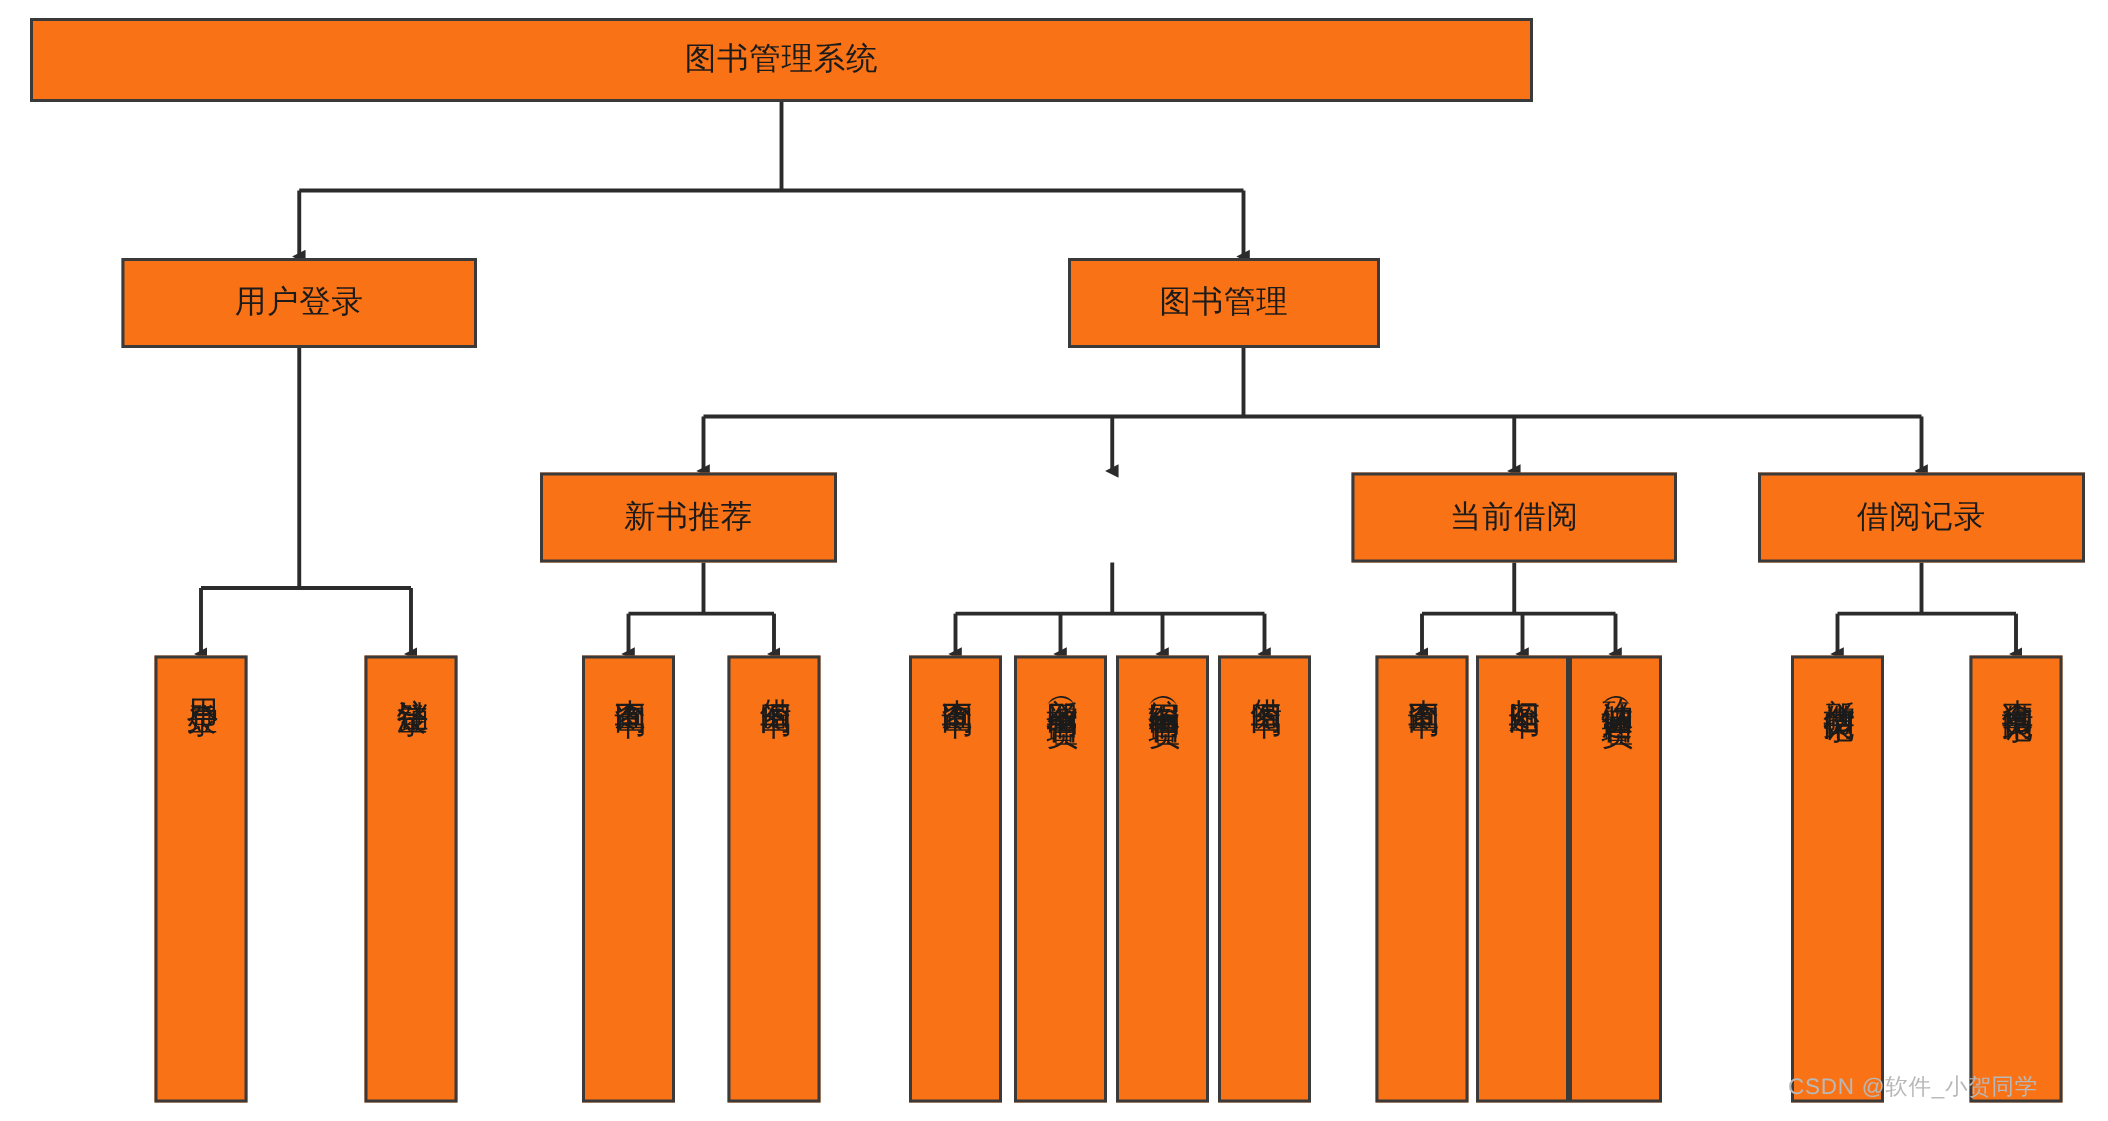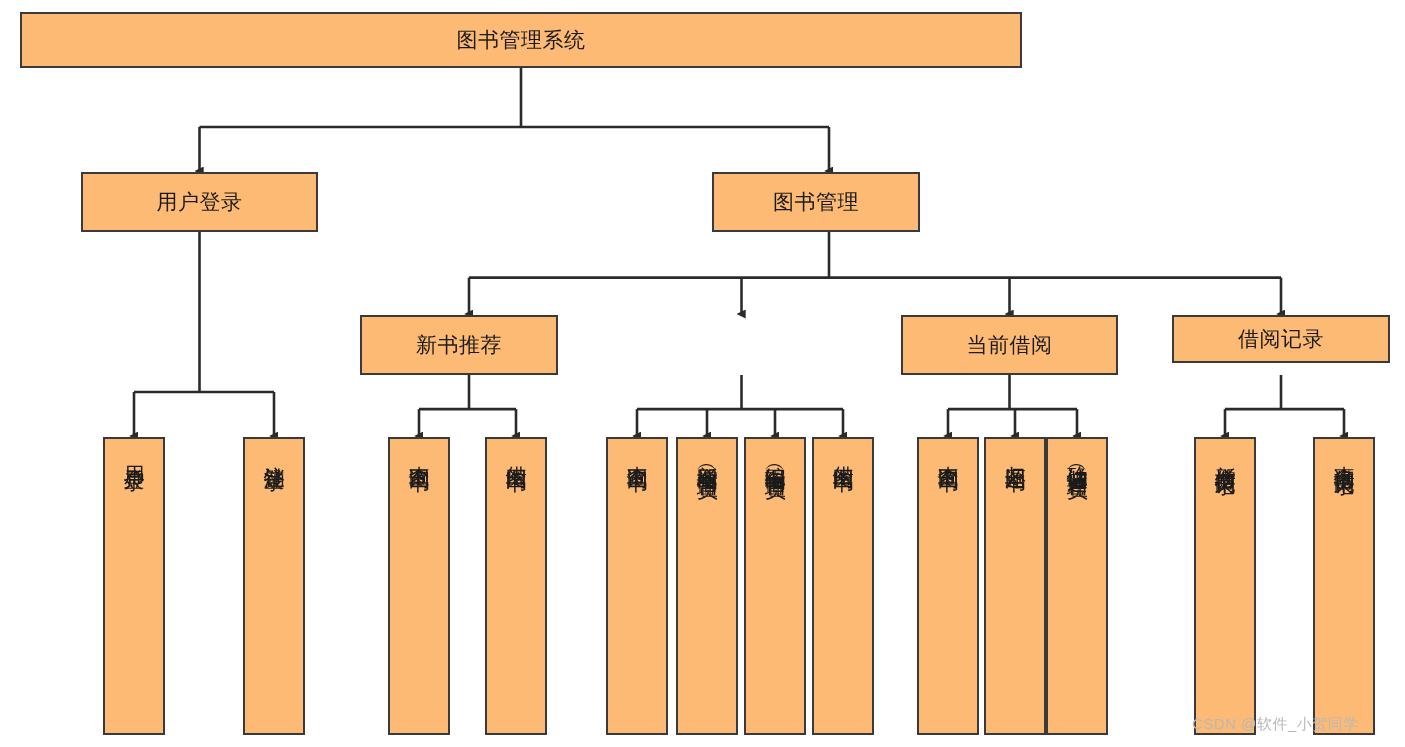--- a/index.html
+++ b/index.html
@@ -22,21 +22,21 @@
     position: absolute;
     left: 0;
     top: 0;
     width: 1405px;
     height: 747px;
     pointer-events: none;
   }
   .node {
     position: absolute;
     box-sizing: border-box;
-    background: #fdba74;
+    background: #f97316;
     border: 2px solid #3a3a3a;
     display: flex;
     align-items: center;
     justify-content: center;
     color: #1b1b1b;
     z-index: 2;
   }
   .node-label {
     font-size: 21px;
     line-height: 1.15;
@@ -130,21 +130,21 @@
 
   <div class="node" id="n-new_book_rec" style="left: 360px; top: 315px; width: 198px; height: 60px;">
     <span class="node-label">新书推荐</span>
   </div>
 
 
   <div class="node" id="n-current_borrow" style="left: 901px; top: 315px; width: 217px; height: 60px;">
     <span class="node-label">当前借阅</span>
   </div>
 
-  <div class="node" id="n-borrow_record" style="left: 1172px; top: 315px; width: 218px; height: 48px; text-align: right;">
+  <div class="node" id="n-borrow_record" style="left: 1172px; top: 315px; width: 218px; height: 60px; text-align: right;">
     <span class="node-label">借阅记录</span>
   </div>
 
   <div class="node vertical" id="n-leaf_user_login" style="left: 103px; top: 437px; width: 62px; height: 298px;">
     <span class="node-label">用户登录</span>
   </div>
 
   <div class="node vertical" id="n-leaf_user_logout" style="left: 243px; top: 437px; width: 62px; height: 298px;">
     <span class="node-label">注销登录</span>
   </div>

